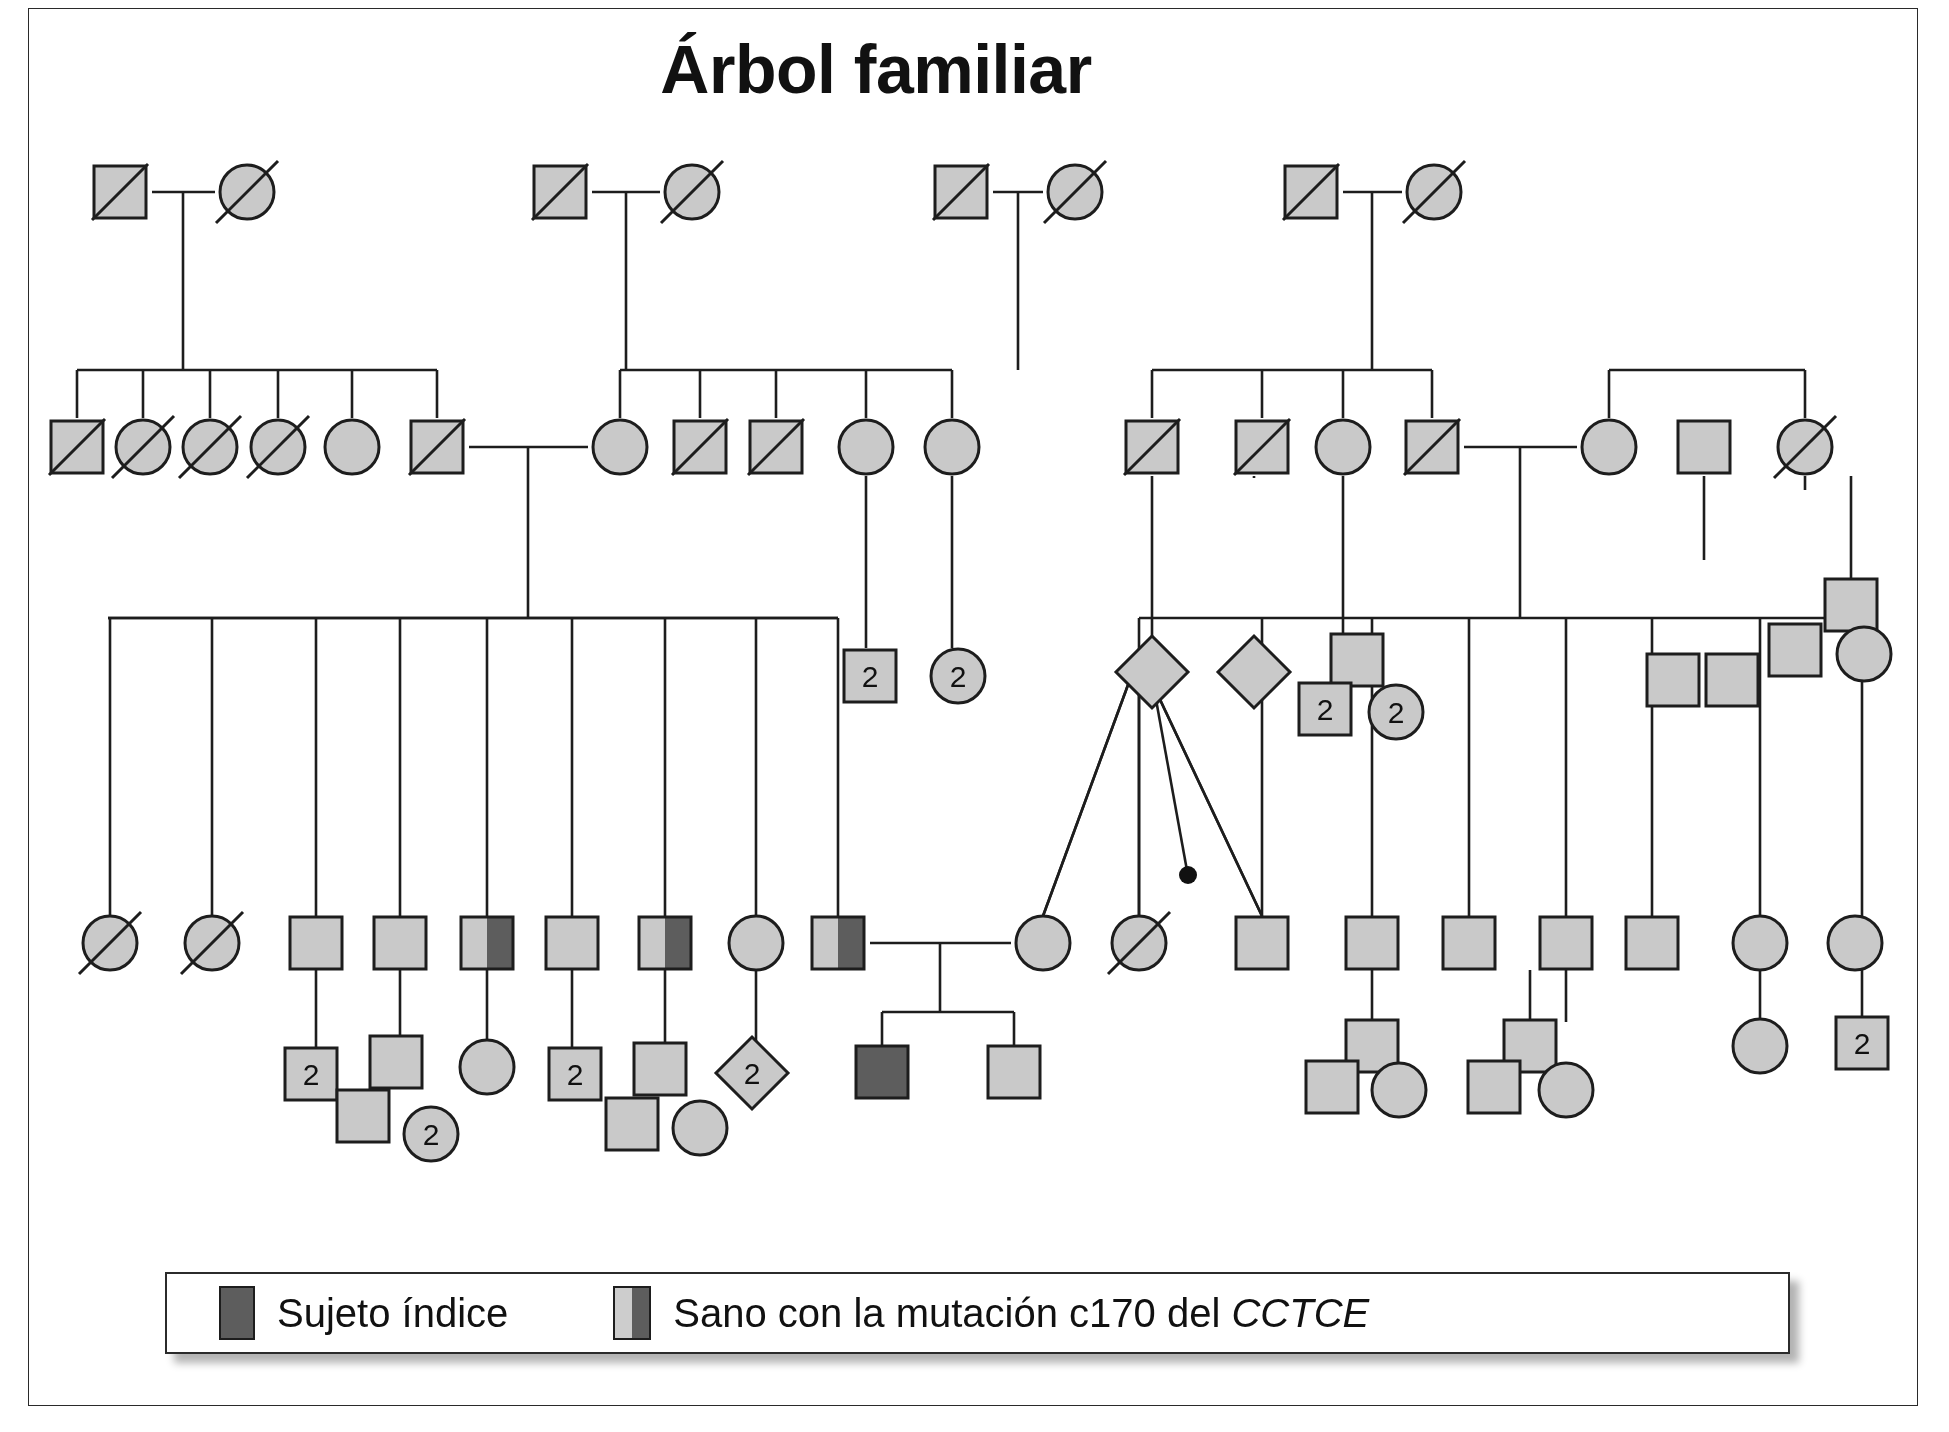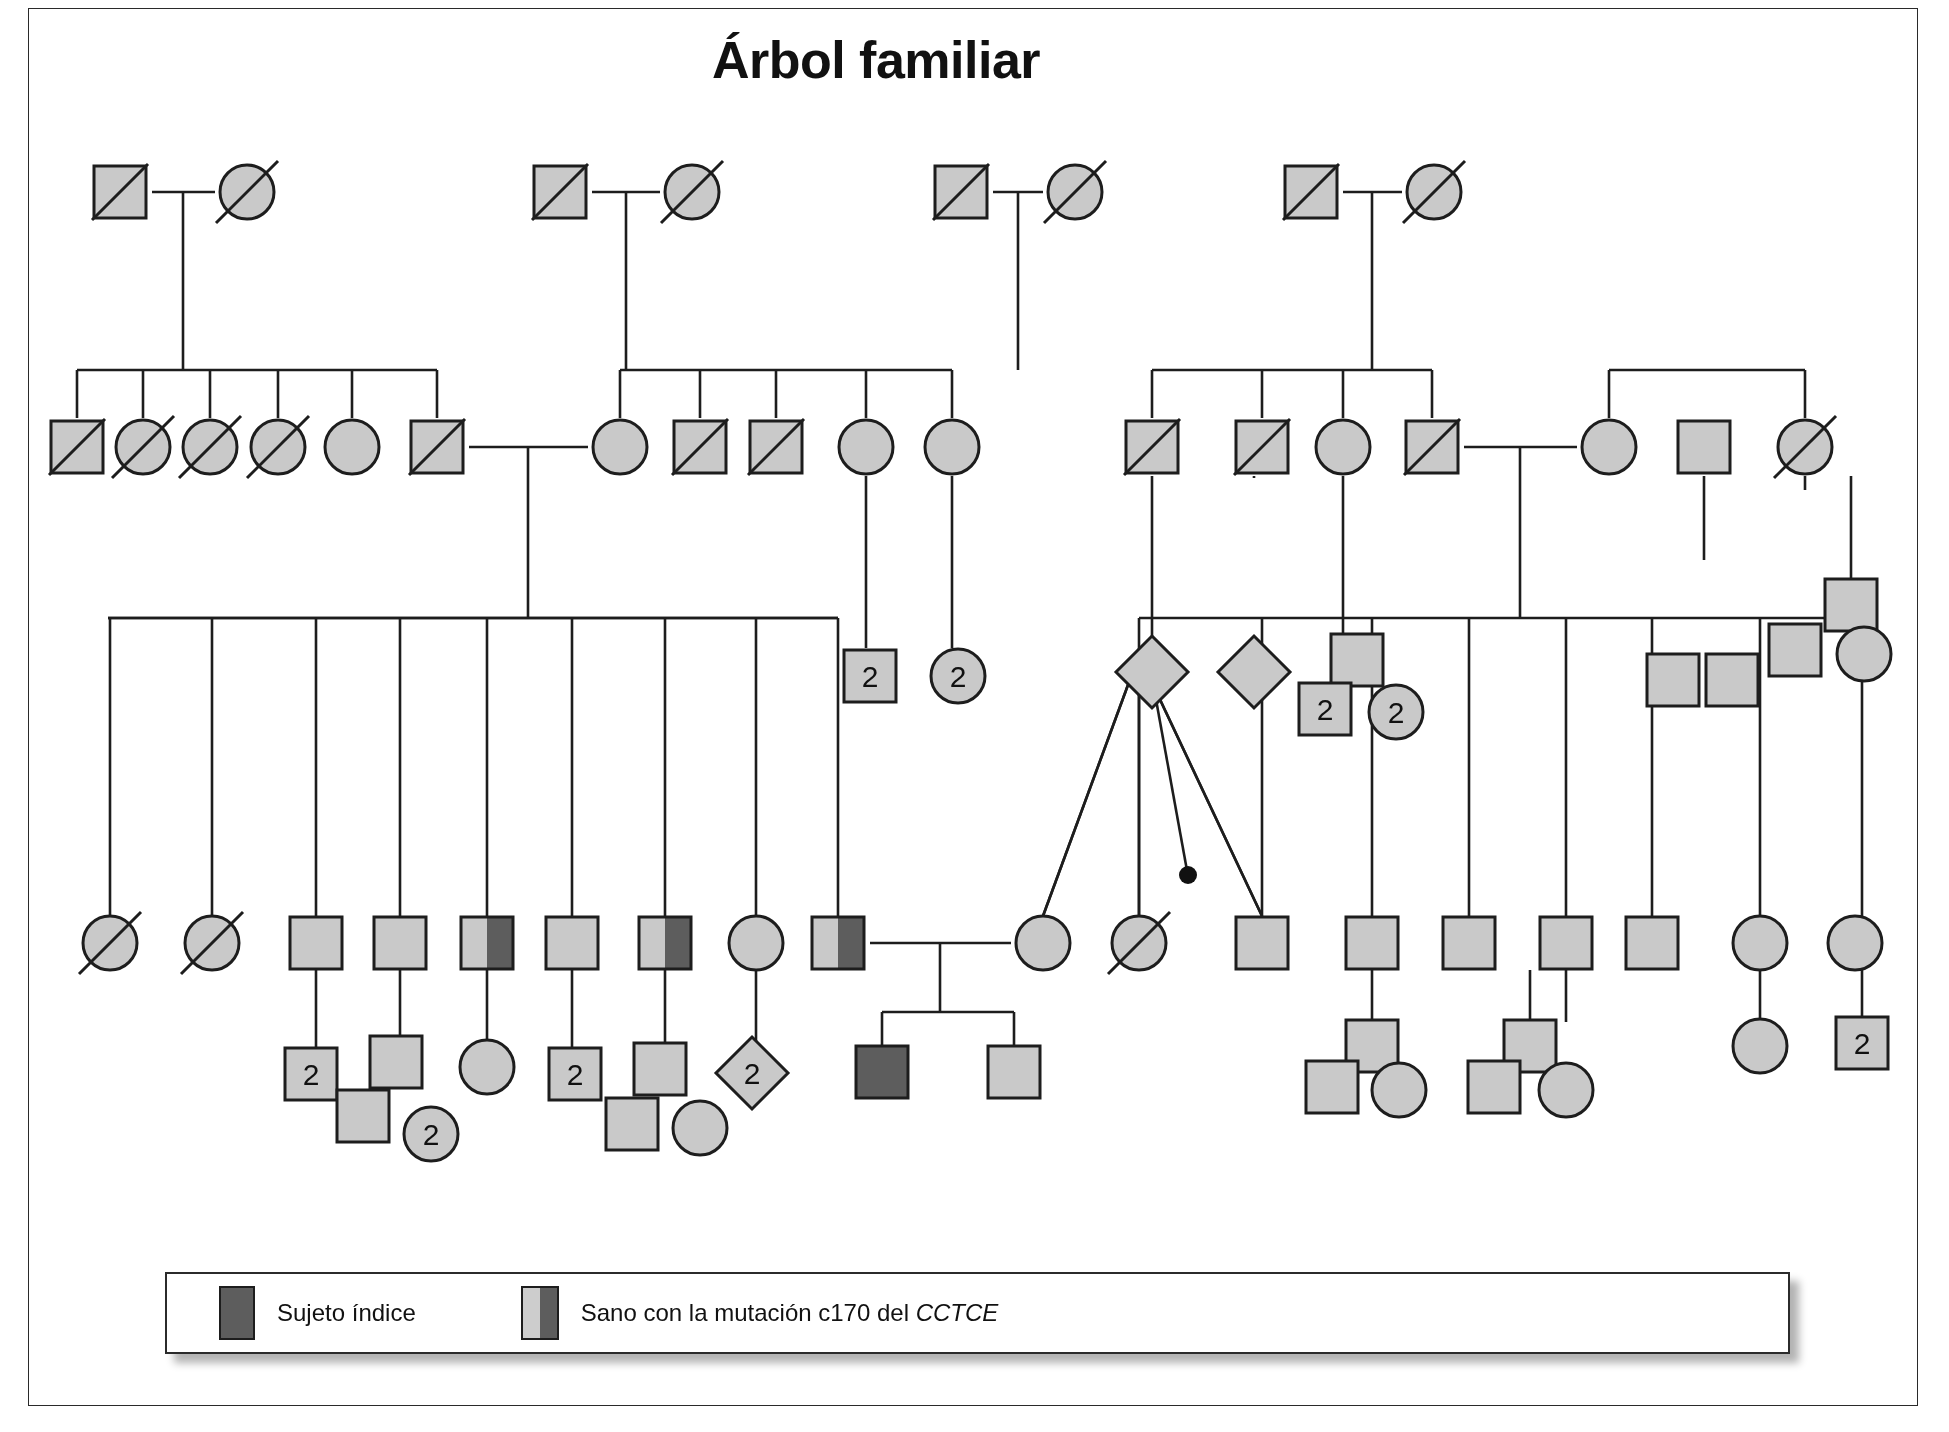--- a/index.html
+++ b/index.html
@@ -1,24 +1,24 @@
 <!DOCTYPE html>
 <html><head>
 <meta charset="utf-8">
 <style>
   html,body{margin:0;padding:0;background:#ffffff;}
   body{font-family:"Liberation Sans", sans-serif;}
   #page{position:relative;width:1949px;height:1432px;background:#ffffff;overflow:hidden;}
   #frame{position:absolute;left:28px;top:8px;width:1890px;height:1398px;border:1px solid #2a2a2a;background:#fff;box-sizing:border-box;}
-  #title{position:absolute;left:0;top:30px;width:1752px;text-align:center;font-size:52px;font-weight:bold;color:#111;letter-spacing:-0.5px;}
+  #title{position:absolute;left:0;top:30px;width:1752px;text-align:center;font-size:68px;font-weight:bold;color:#111;letter-spacing:-0.5px;}
   svg{position:absolute;left:0;top:0;}
   .lgbox{position:absolute;left:165px;top:1272px;width:1625px;height:82px;background:#fff;border:2px solid #2b2b2b;box-sizing:border-box;box-shadow:9px 9px 8px rgba(0,0,0,0.30);}
   .lgrow{display:flex;align-items:center;height:100%;padding-left:52px;box-sizing:border-box;}
   .lgitem{display:flex;align-items:center;}
-  .lgtext{font-size:24px;color:#111;margin-left:22px;white-space:nowrap;}
+  .lgtext{font-size:40px;color:#111;margin-left:22px;white-space:nowrap;}
   .lgtext i{font-style:italic;}
   .sw-index{width:32px;height:50px;background:#5d5d5d;border:2px solid #1d1d1d;}
   .sw-carrier{width:34px;height:50px;border:2px solid #1d1d1d;background:linear-gradient(to right,#cdcdcd 0 50%,#5d5d5d 50% 100%);}
   .sw-slash{width:44px;height:52px;position:relative;}
   .sp1{margin-left:0px;}
   .sp2{margin-left:120px;}
   .sp3{margin-left:105px;text-align:right;}
 </style>
 </head>
 <body>

